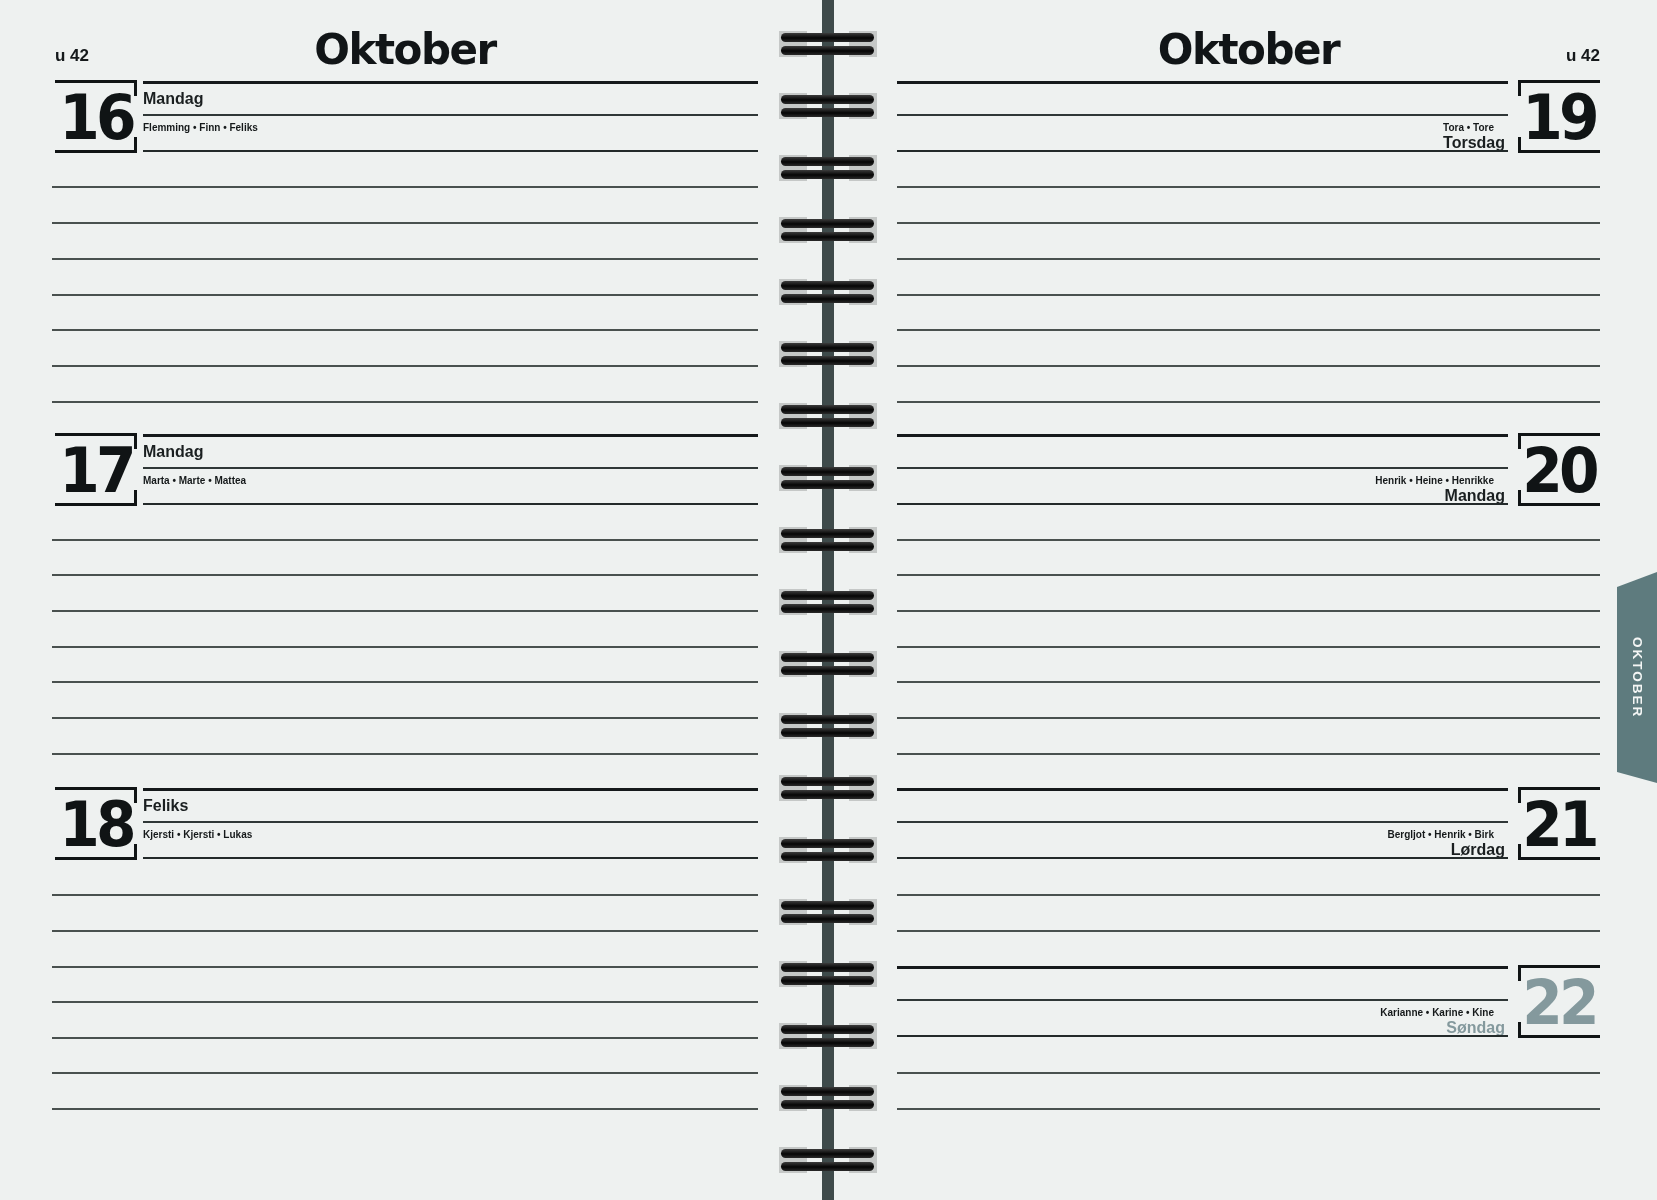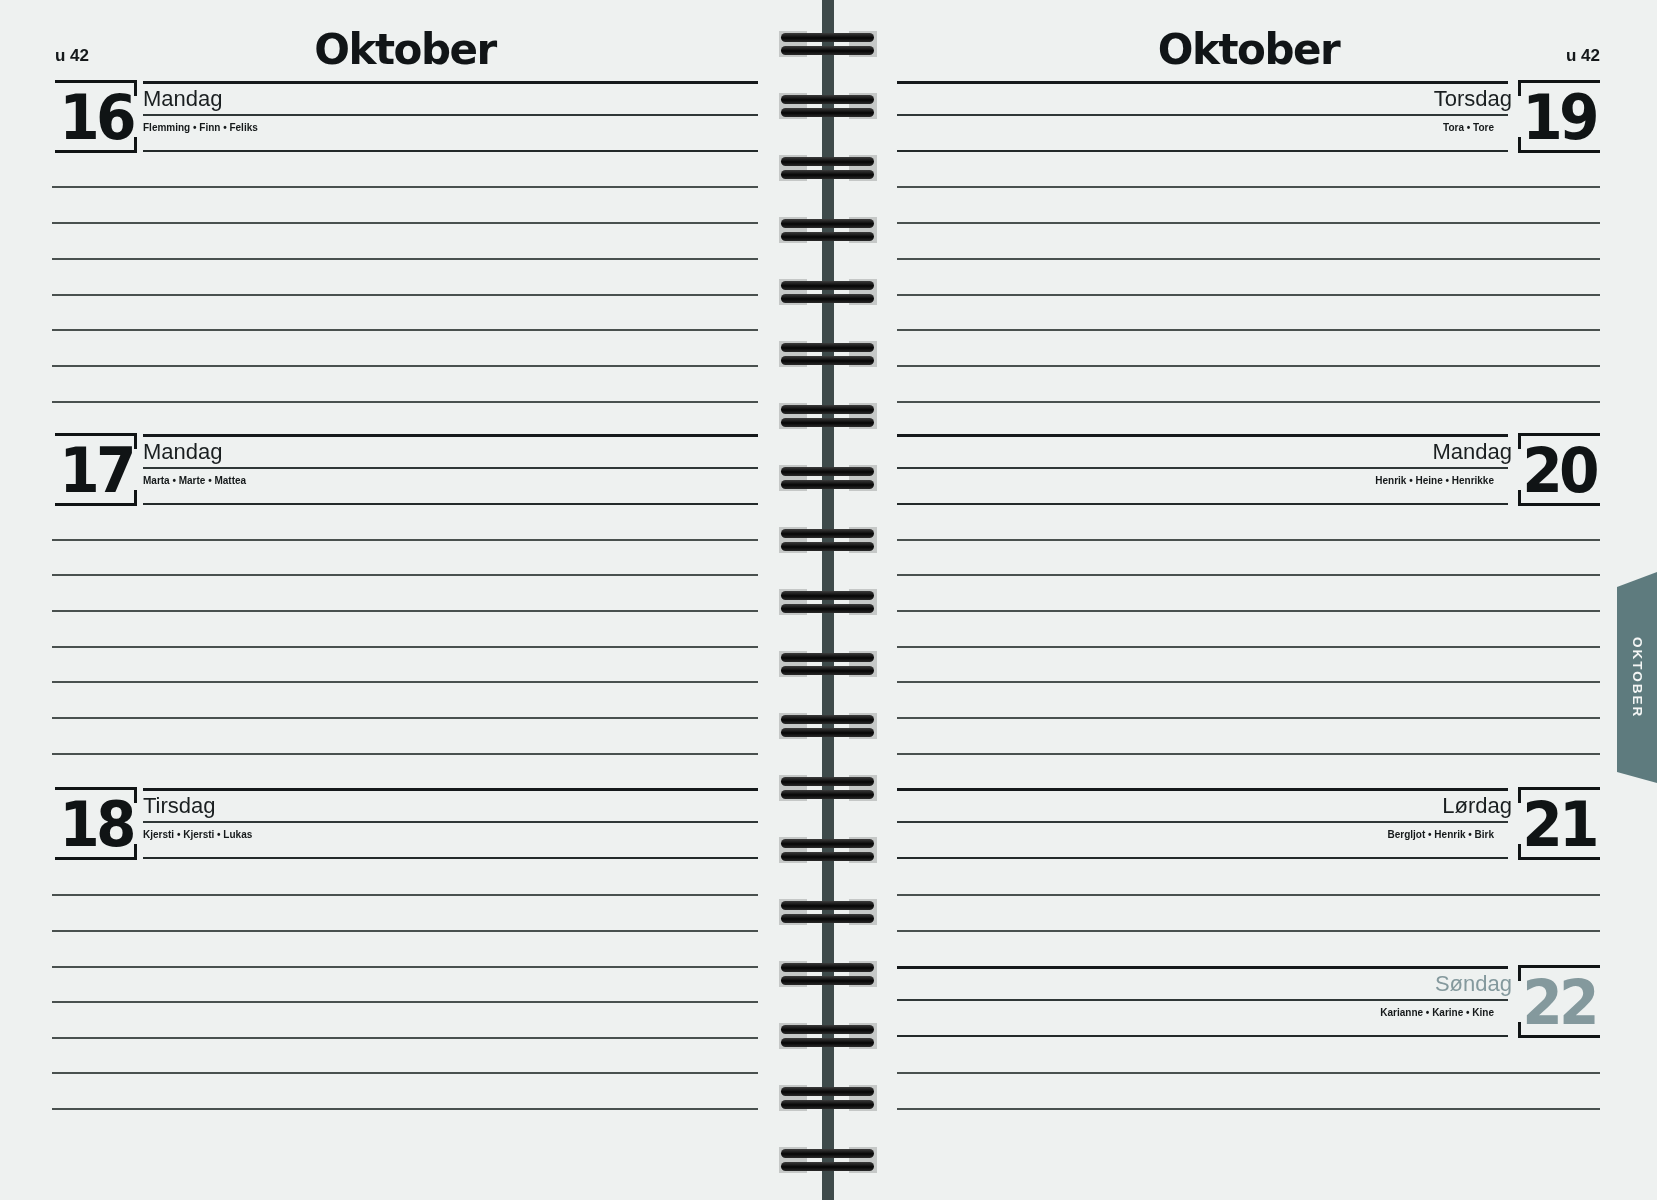--- a/index.html
+++ b/index.html
@@ -29,23 +29,23 @@
   .bktop,.bkbot{width:79px;height:13px;}
   .db.L .bktop{left:55px;top:-1px;border-top:3px solid #101415;border-right:3px solid #101415;}
   .db.L .bkbot{left:55px;top:56px;border-bottom:3px solid #101415;border-right:3px solid #101415;}
   .db.R .bktop{left:1518px;top:-1px;border-top:3px solid #101415;border-left:3px solid #101415;}
   .db.R .bkbot{left:1518px;top:56px;border-bottom:3px solid #101415;border-left:3px solid #101415;}
   .num{top:6px;width:82px;height:62px;line-height:62px;text-align:center;
     font-family:"DejaVu Sans",sans-serif;font-weight:bold;font-size:62px;letter-spacing:-4px;
     color:#101415;transform:scaleX(.94);}
   .db.L .num{left:55px;}
   .db.R .num{left:1518px;}
-  .dn{top:5px;font-size:22px;font-weight:400;line-height:26px;color:#1a1f20;}
+  .dn{top:5px;font-size:16px;font-weight:700;line-height:26px;color:#1a1f20;}
   .db.L .dn{left:143px;}
-  .db.R .dn{right:145px;text-align:left;}
+  .db.R .dn{right:152px;text-align:left;margin-top:44px;}
   .nd{top:39px;font-size:10px;font-weight:700;line-height:16px;color:#15191a;}
   .db.L .nd{left:143px;}
   .db.R .nd{right:163px;text-align:right;}
   .db.sun .num,.db.sun .dn{color:#84999d;}
   
   .spine{position:absolute;left:822px;top:0;width:12px;height:1200px;background:#3e4a4a;z-index:3;}
   .hole{position:absolute;width:28px;height:26px;background:#c5c8c7;z-index:2;}
   .wirebar{position:absolute;left:781px;width:93px;height:9px;border-radius:5px;
     background:linear-gradient(180deg,#3c3c3c,#050505 55%,#2a2a2a);z-index:4;}
   
@@ -84,21 +84,21 @@
     <div class="dn">Mandag</div>
     <div class="mr"></div>
     <div class="nd">Marta • Marte • Mattea</div>
     <div class="br"></div>
   </div>
   <div class="db L" style="--t:788px">
     <div class="tr"></div>
     <div class="bktop"></div>
     <div class="bkbot"></div>
     <div class="num">18</div>
-    <div class="dn">Tirsdag</div>
+    <div class="dn">Feliks</div>
     <div class="mr"></div>
     <div class="nd">Kjersti • Kjersti • Lukas</div>
     <div class="br"></div>
   </div>
 
   <div class="db R" style="--t:81px">
     <div class="tr"></div>
     <div class="bktop"></div>
     <div class="bkbot"></div>
     <div class="num">19</div>

